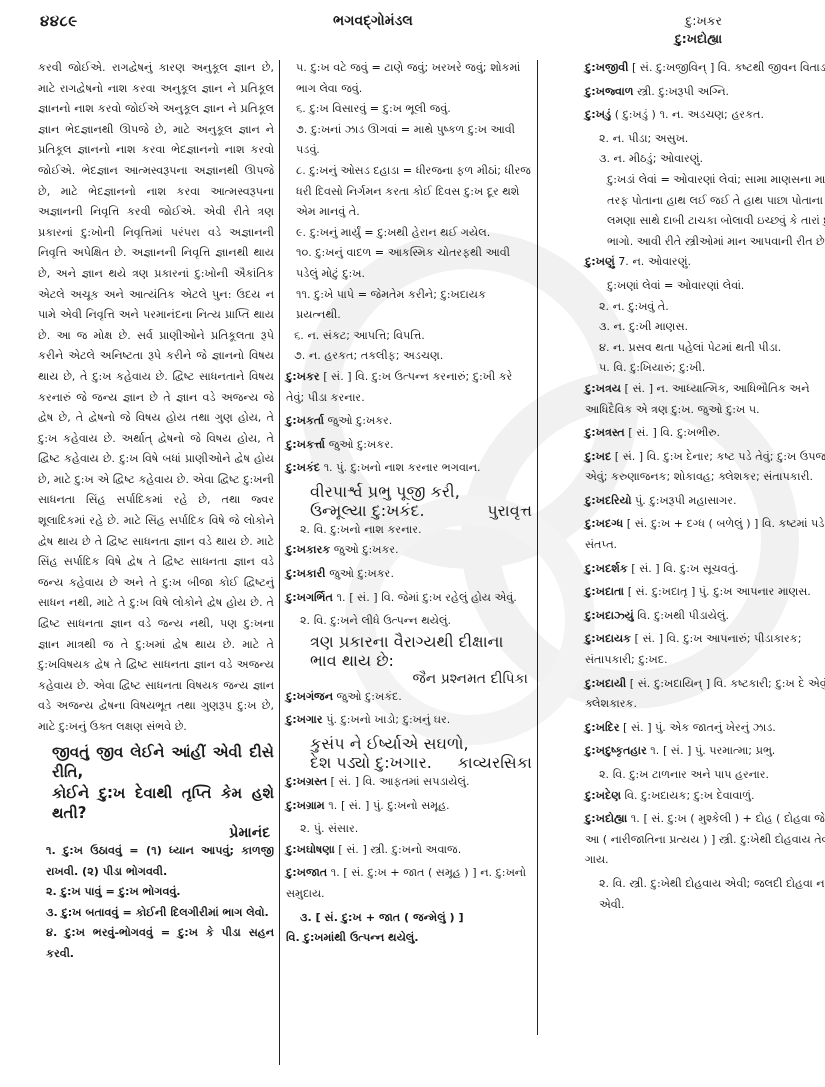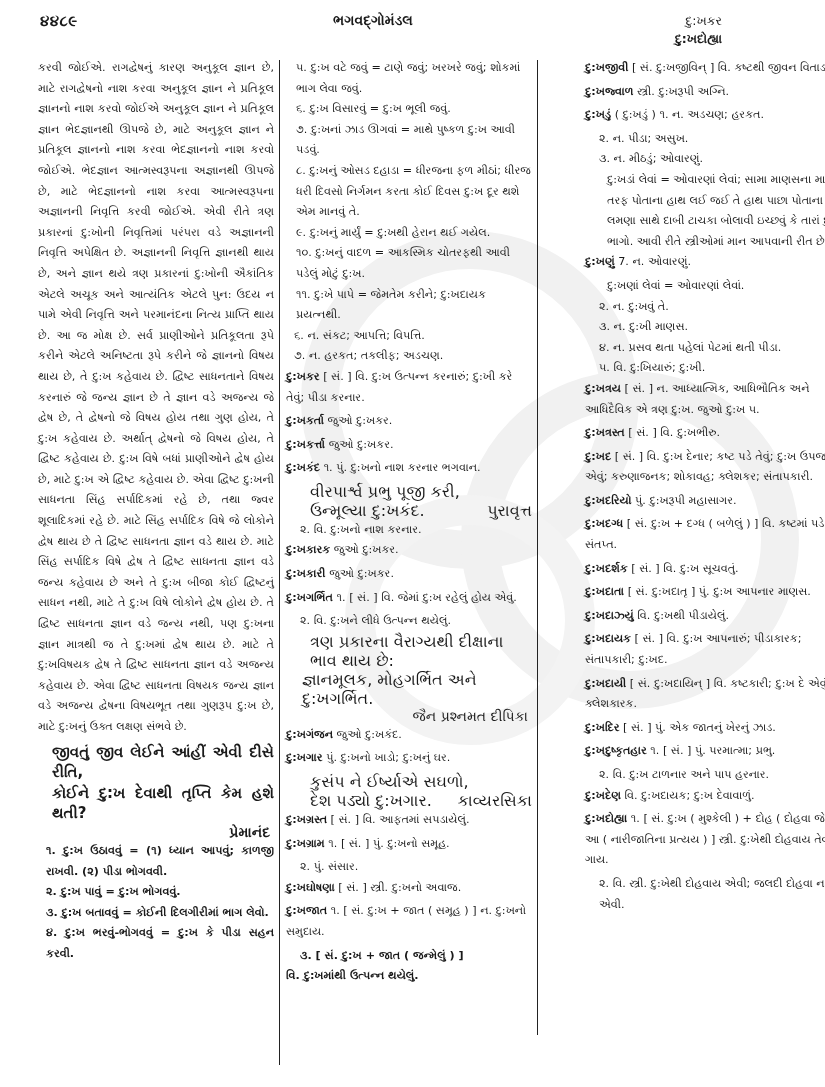--- a/index.html
+++ b/index.html
@@ -106,21 +106,20 @@
     <div class="quote quote-line">
         <span>ઉન્મૂલ્યા દુ:ખકંદ.</span>
         <span>પુરાવૃત્ત</span>
       </div>
     <div class="sub-sense">૨. વિ. દુ:ખનો નાશ કરનાર.</div>
     <div class="entry"><span class="hw">દુ:ખકારક</span> <span>જુઓ દુ:ખકર.</span></div>
     <div class="entry"><span class="hw">દુ:ખકારી</span> <span>જુઓ દુ:ખકર.</span></div>
     <div class="entry"><span class="hw">દુ:ખગર્ભિત</span> <span>૧. [ સં. ] વિ. જેમાં દુ:ખ રહેલું હોય એવું.</span></div>
     <div class="sub-sense">૨. વિ. દુ:ખને લીધે ઉત્પન્ન થયેલું.</div>
     <div class="quote">ત્રણ પ્રકારના વૈરાગ્યથી દીક્ષાના ભાવ થાય છે:</div>
-    <div class="quote" style="padding-left:16px">જ્ઞાનમૂલક, મોહગર્ભિત અને દુ:ખગર્ભિત.</div>
     <div class="quote-src">જૈન પ્રશ્નમત દીપિકા</div>
     <div class="entry"><span class="hw">દુ:ખગંજન</span> <span>જુઓ દુ:ખકંદ.</span></div>
     <div class="entry"><span class="hw">દુ:ખગાર</span> <span>પું. દુ:ખનો ખાડો; દુ:ખનું ઘર.</span></div>
     <div class="quote">કુસંપ ને ઈર્ષ્યાએ સઘળો,</div>
     <div class="quote quote-line">
         <span>દેશ પડ્યો દુ:ખગાર.</span>
         <span>કાવ્યરસિકા</span>
       </div>
     <div class="entry"><span class="hw">દુ:ખગ્રસ્ત</span> <span>[ સં. ] વિ. આફતમાં સપડાયેલું.</span></div>
     <div class="entry"><span class="hw">દુ:ખગ્રામ</span> <span>૧. [ સં. ] પું. દુ:ખનો સમૂહ.</span></div>

